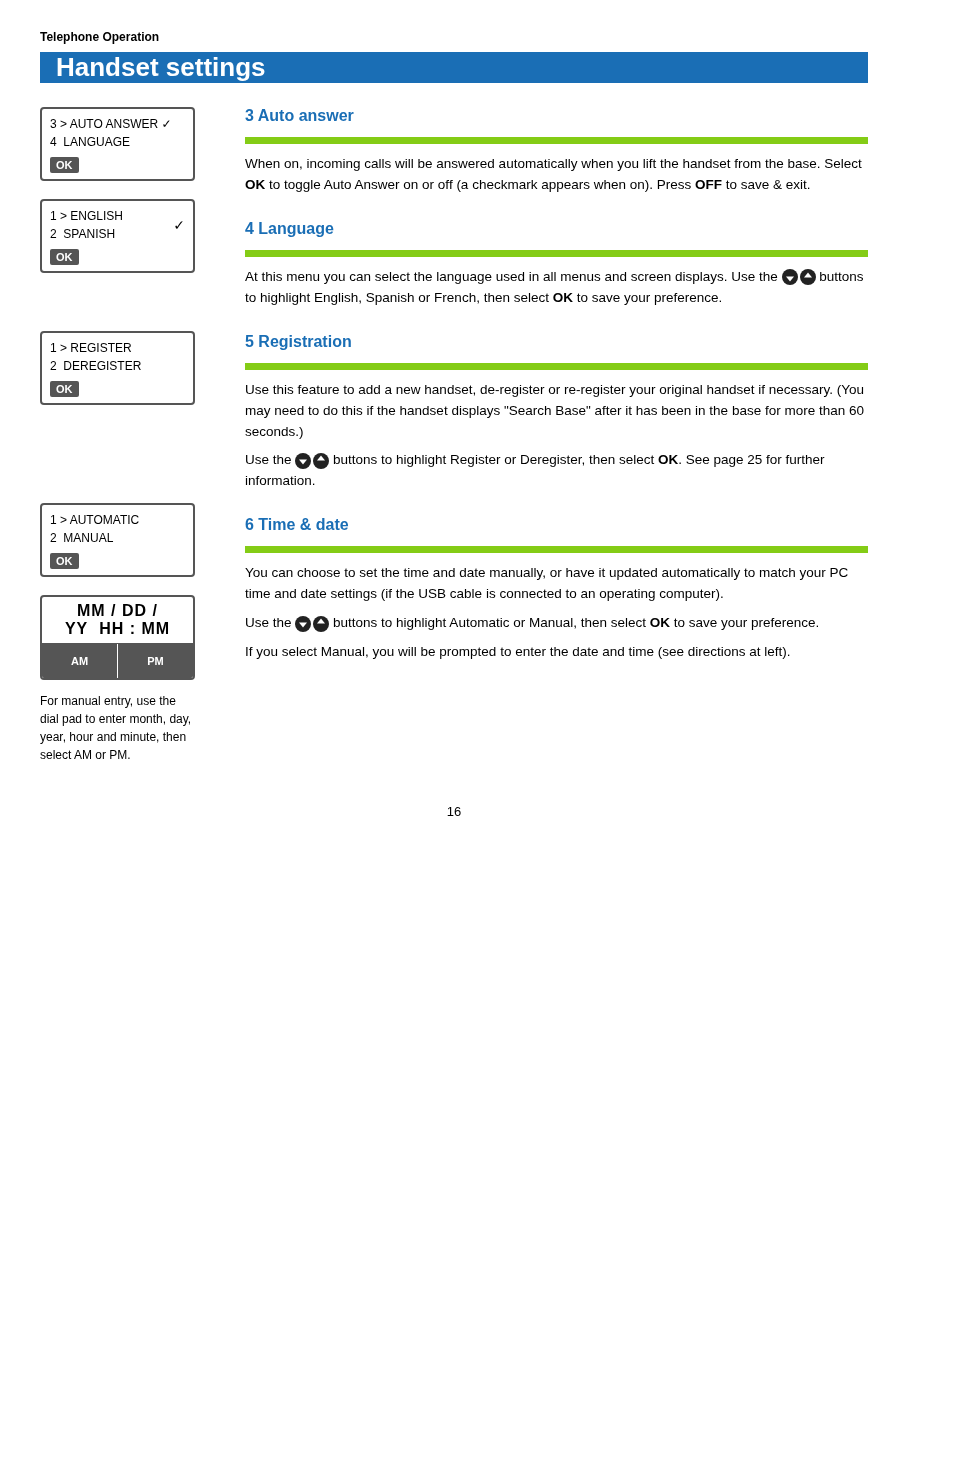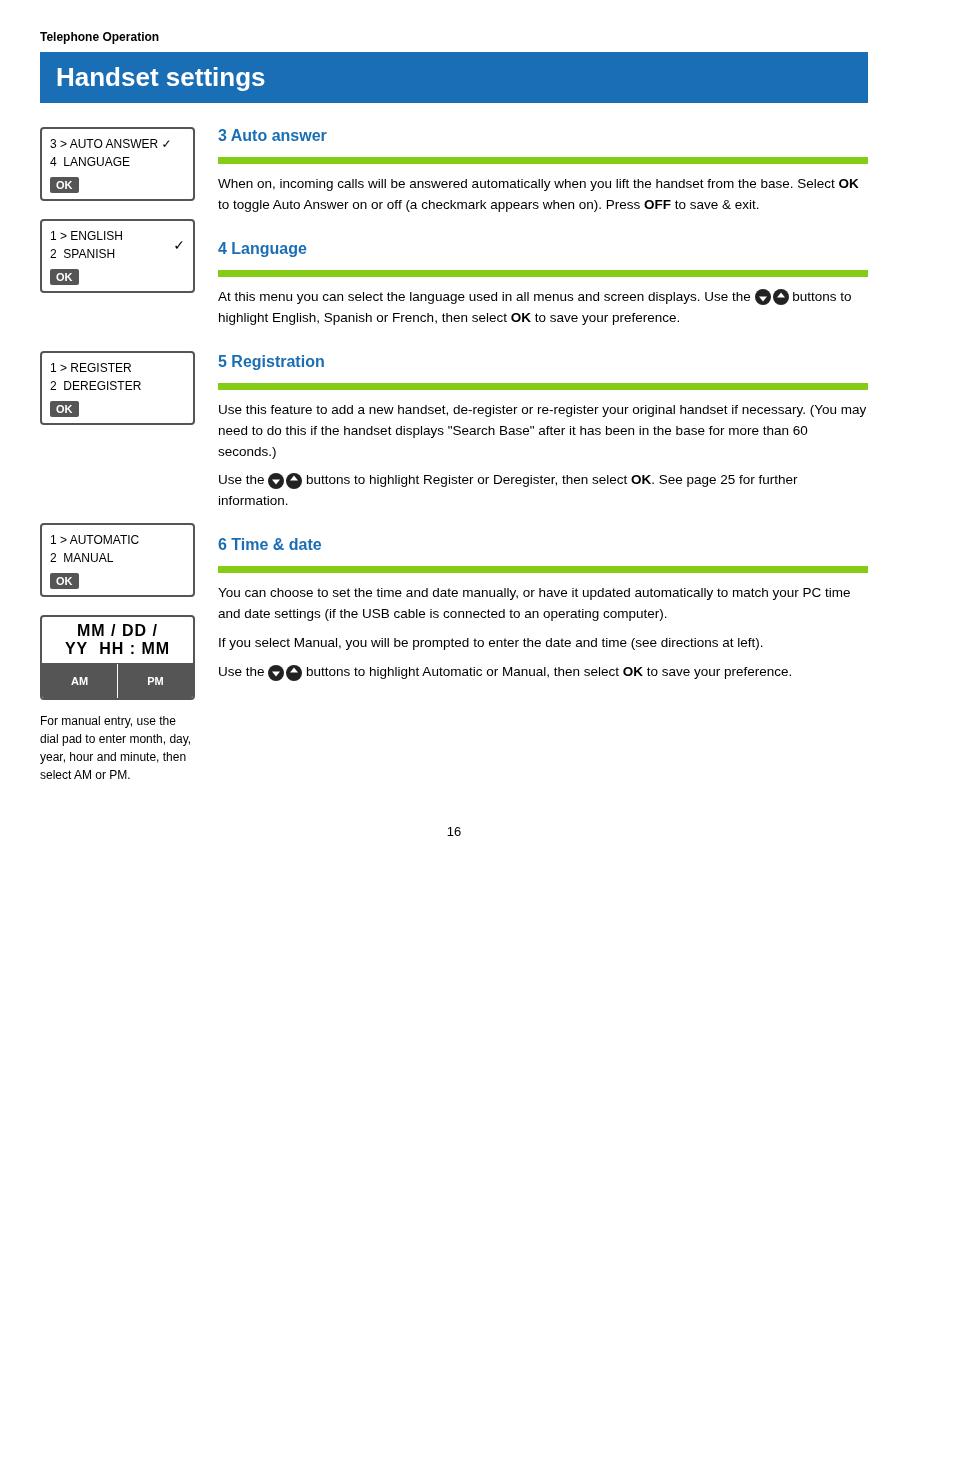--- a/index.html
+++ b/index.html
@@ -28,28 +28,28 @@
       margin-bottom: 8px;
       color: #000;
     }
 
     
     .title-bar {
       background-color: #1a6eb5;
       color: #fff;
       font-size: 26px;
       font-weight: bold;
-      padding: 10px 16px;
+      padding: 0 16px;
       margin-bottom: 24px;
     }
 
     
     .main-layout {
       display: flex;
-      gap: 18px;
+      gap: 45px;
     }
 
     
     .left-col {
       width: 160px;
       flex-shrink: 0;
       display: flex;
       flex-direction: column;
       gap: 0;
     }
@@ -315,27 +315,27 @@
               <span class="nav-arrow up"></span>
             </span>
             buttons to highlight Register or Deregister, then select <strong>OK</strong>. See page 25 for further information.</p>
         </div>
       </div>
 
       <div class="section">
         <div class="section-title">6 Time &amp; date</div>
         <div class="section-text">
           <p>You can choose to set the time and date manually, or have it updated automatically to match your PC time and date settings (if the USB cable is connected to an operating computer).</p>
-          <p>If you select Manual, you will be prompted to enter the date and time (see directions at left).</p>
           <p>Use the
             <span class="nav-arrows">
               <span class="nav-arrow down"></span>
               <span class="nav-arrow up"></span>
             </span>
             buttons to highlight Automatic or Manual, then select <strong>OK</strong> to save your preference.</p>
+          <p>If you select Manual, you will be prompted to enter the date and time (see directions at left).</p>
         </div>
       </div>
 
     </div>
   </div>
 
   <div class="page-number">16</div>
 
 </div>
 

